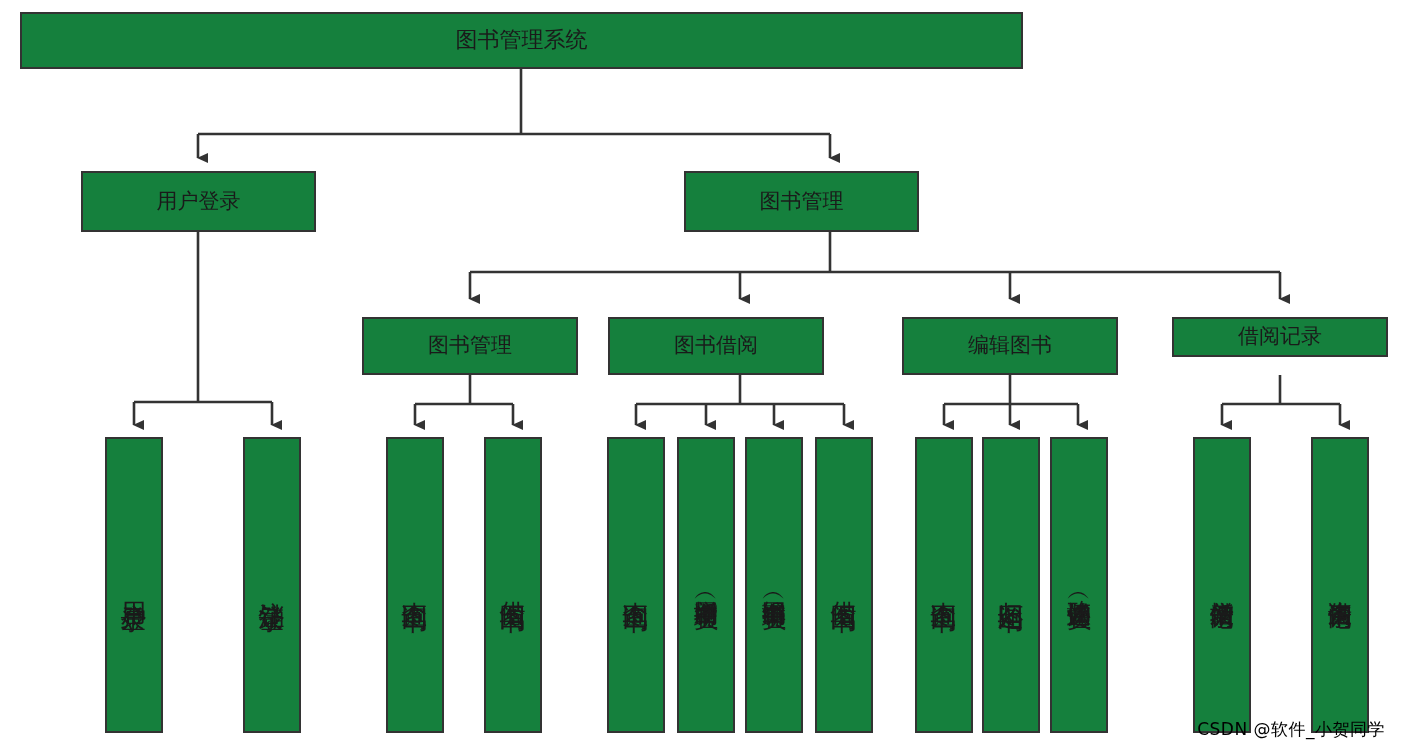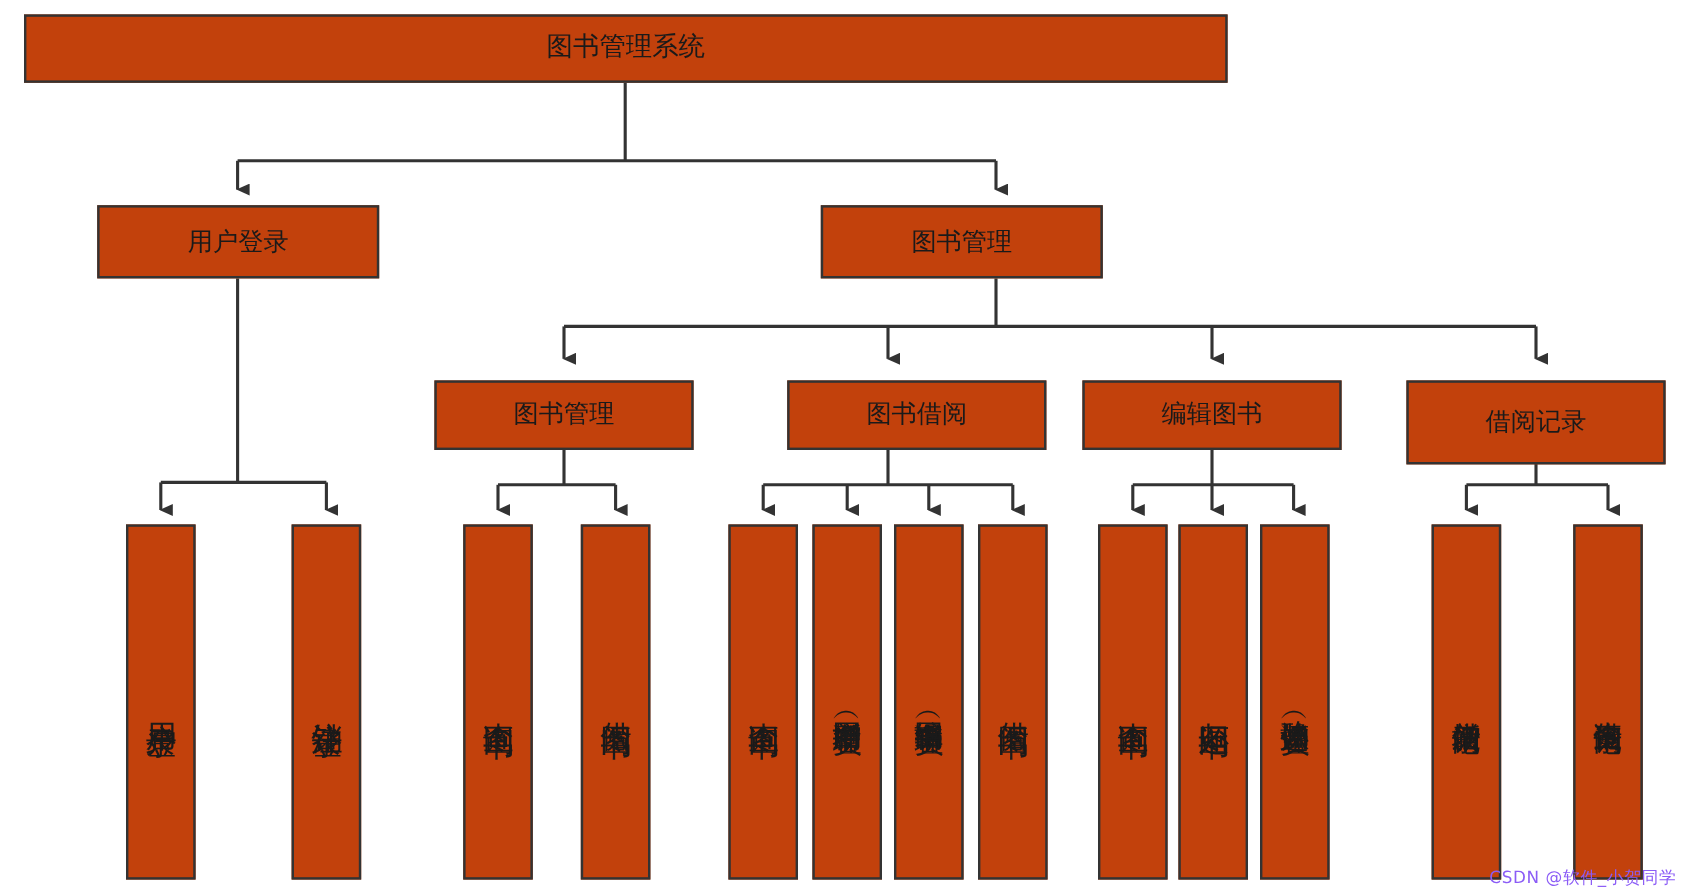--- a/index.html
+++ b/index.html
@@ -10,21 +10,21 @@
   }
   #canvas{position:relative;width:1405px;height:747px;background:#fff;}
 
   
   #wires{position:absolute;left:0;top:0;width:1405px;height:747px;}
 
   
   .node{
     position:absolute;
     box-sizing:border-box;
-    background:#c2410c;
+    background:#15803d;
     border:2px solid #333333;
     display:flex;
     align-items:center;
     justify-content:center;
     color:#1a1a1a;
     z-index:2;
   }
   .node .lbl{
     display:block;
     text-align:center;
@@ -44,23 +44,23 @@
     font-size:26px;
     letter-spacing:2px;
     line-height:1;
     white-space:nowrap;
   }
   .node.v.small .lbl{font-size:24px;letter-spacing:1px;}
 
   
   #watermark{
     position:absolute;
-    right:8px;bottom:6px;
-    font-size:14px;
-    color:#8b5cf6;
+    right:20px;bottom:6px;
+    font-size:17px;
+    color:#000000;
     letter-spacing:0.5px;
     z-index:5;
     white-space:nowrap;
   }
 </style>
 </head>
 <body>
 
 <div id="canvas">
 
@@ -121,27 +121,27 @@
   <div class="node h" style="left:81px;top:171px;width:235px;height:61px;">
     <span class="lbl">用户登录</span>
   </div>
   <div class="node h" style="left:684px;top:171px;width:235px;height:61px;">
     <span class="lbl">图书管理</span>
   </div>
 
   <div class="node h" style="left:362px;top:317px;width:216px;height:58px;">
     <span class="lbl">图书管理</span>
   </div>
-  <div class="node h" style="left:656px;top:317px;width:216px;height:58px;">
+  <div class="node h" style="left:608px;top:317px;width:216px;height:58px;">
     <span class="lbl">图书借阅</span>
   </div>
   <div class="node h" style="left:902px;top:317px;width:216px;height:58px;">
     <span class="lbl">编辑图书</span>
   </div>
-  <div class="node h" style="left:1172px;top:317px;width:216px;height:70px;">
+  <div class="node h" style="left:1172px;top:317px;width:216px;height:40px;">
     <span class="lbl">借阅记录</span>
   </div>
 
   <div class="node v" style="left:105px;top:437px;width:58px;height:296px;">
     <span class="lbl">用户登录</span>
   </div>
   <div class="node v" style="left:243px;top:437px;width:58px;height:296px;">
     <span class="lbl">注销登录</span>
   </div>
 

